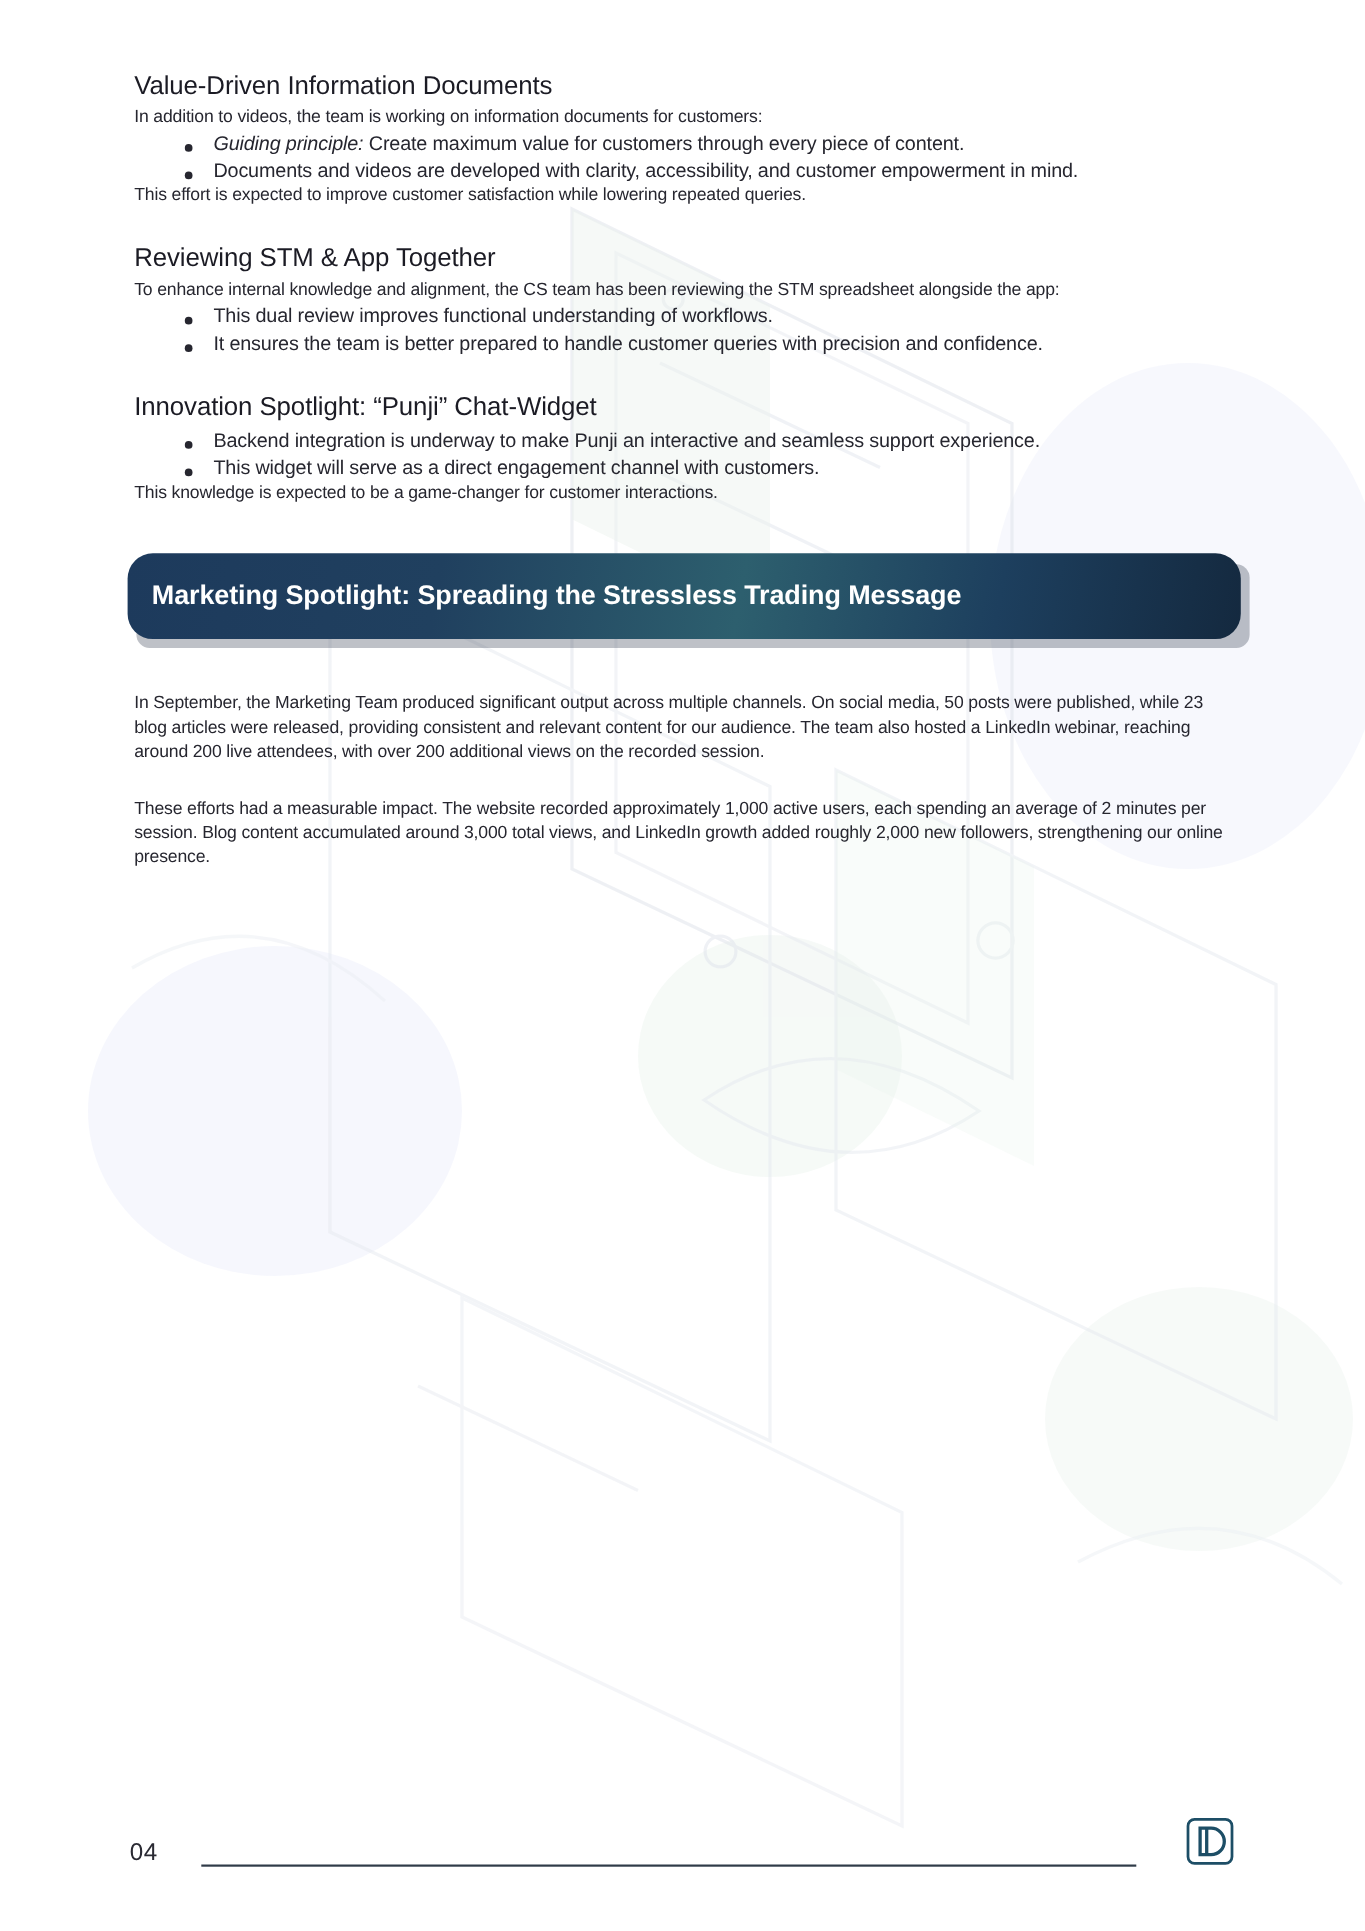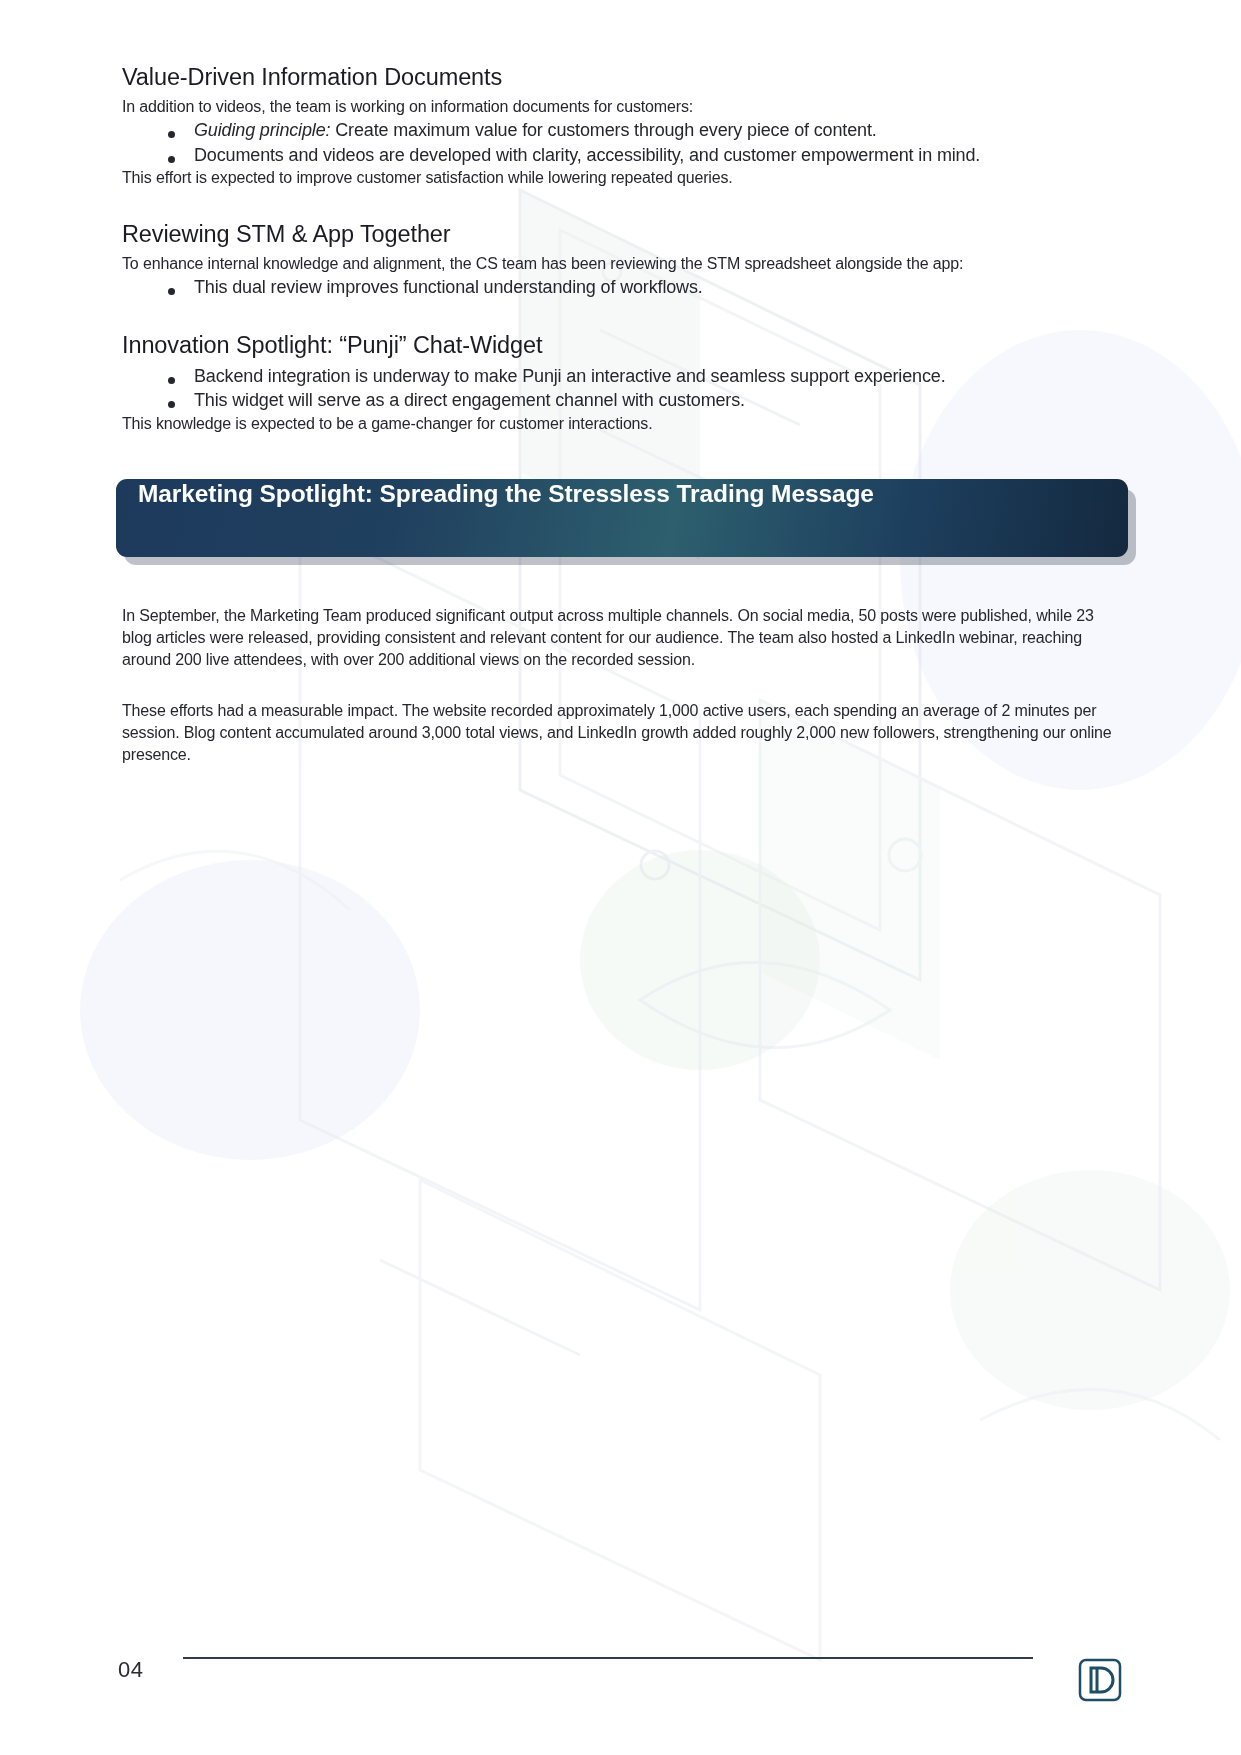--- a/index.html
+++ b/index.html
@@ -94,44 +94,44 @@
     width: 1012px; height: 76px;
     border-radius: 12px;
     background: rgba(40,50,70,0.30);
     filter: blur(0.4px);
   }
   .banner {
     position: absolute;
     left: 0; top: 0;
     width: 1012px;
     height: 78px;
-    border-radius: 11px;
+    border-radius: 23px;
     background: linear-gradient(100deg, #1d3a5c 0%, #20405f 28%, #2d5f6e 55%, #1d3f5e 78%, #14293f 100%);
     display: flex;
-    align-items: flex-start;
+    align-items: center;
     padding: 0 22px;
     overflow: hidden;
   }
   .banner-title {
     color: #ffffff;
     font-size: 24.5px;
     font-weight: bold;
     line-height: 1.22;
     letter-spacing: -0.1px;
   }
 
   
   .footer {
     position: absolute;
     left: 118px;
     right: 118px;
     bottom: 58px;
     height: 40px;
     display: flex;
-    align-items: flex-start;
+    align-items: flex-end;
     z-index: 3;
     gap: 26px;
   }
   .page-num {
     font-size: 22px;
     color: #2a2a33;
     letter-spacing: 0.5px;
     margin-right: 14px;
   }
   .footer-rule {
@@ -191,20 +191,21 @@
     <p class="body">This effort is expected to improve customer satisfaction while lowering repeated queries.</p>
   </section>
 
   <div class="gap-md"></div>
 
   <section>
     <h2 class="sec-head">Reviewing STM &amp; App Together</h2>
     <p class="body"> To enhance internal knowledge and alignment, the CS team has been reviewing the STM spreadsheet alongside the app:</p>
     <ul class="bullets">
       <li>This dual review improves functional understanding of workflows.</li>
+      <li>It ensures the team is better prepared to handle customer queries with precision and confidence.</li>
     </ul>
   </section>
 
   <div class="gap-md"></div>
 
   <section>
     <h2 class="sec-head">Innovation Spotlight: “Punji” Chat-Widget</h2>
     <ul class="bullets">
       <li>Backend integration is underway to make Punji an interactive and seamless support experience.</li>
       <li>This widget will serve as a direct engagement channel with customers.</li>

